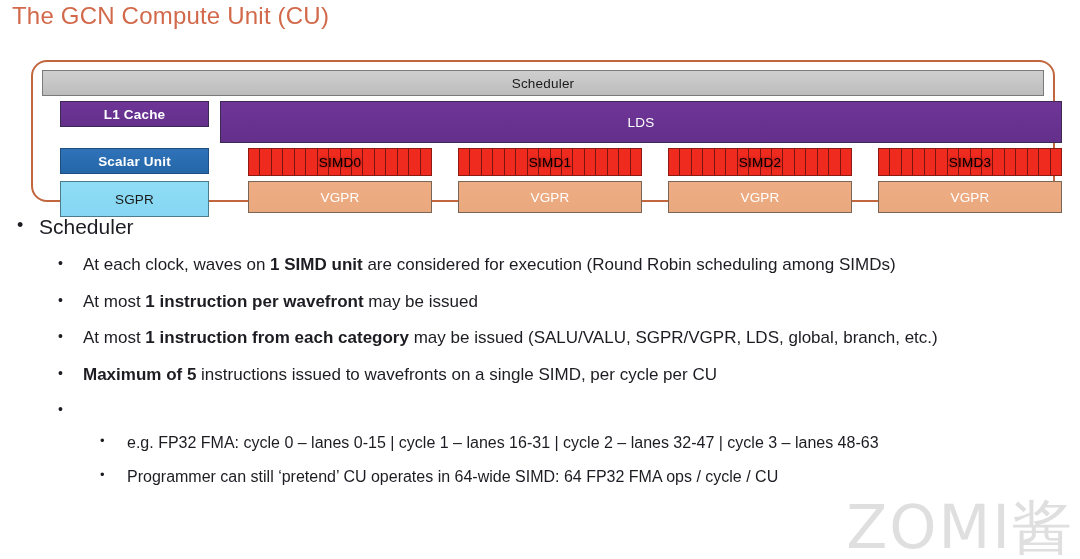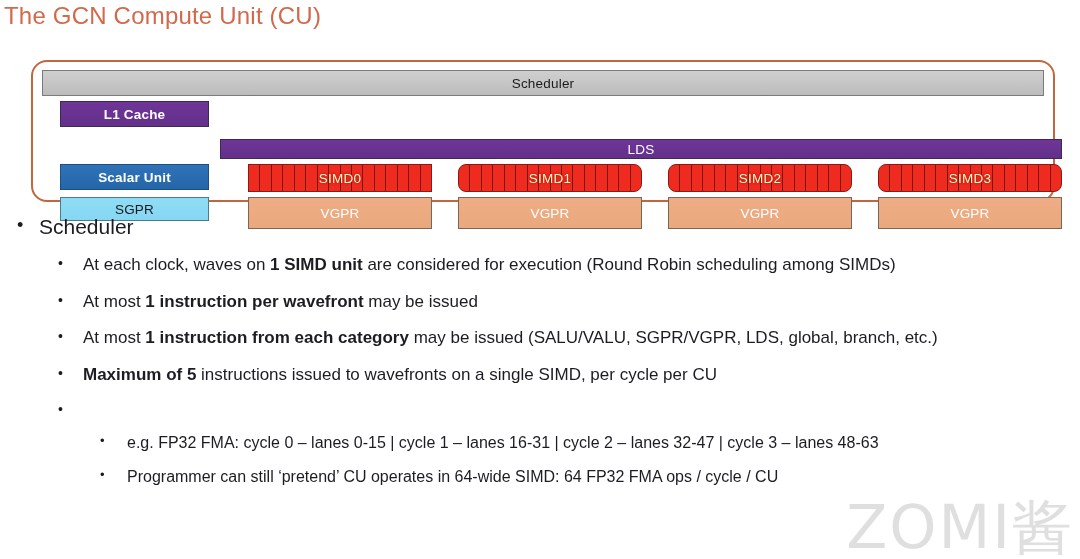--- a/index.html
+++ b/index.html
@@ -11,21 +11,21 @@
     height: 559px;
     background: #ffffff;
     font-family: "Liberation Sans", sans-serif;
     overflow: hidden;
     position: relative;
   }
 
   
   .slide-title {
     position: absolute;
-    left: 4px;
+    left: 12px;
     top: 2px;
     font-size: 24px;
     color: #D2694B;
     letter-spacing: 0.2px;
     white-space: nowrap;
   }
 
   
   .cu-diagram {
     position: absolute;
@@ -90,38 +90,37 @@
     background: linear-gradient(to bottom, #8fdcf5 0%, #86d7f3 100%);
     color: #1a1a1a;
     border-color: #4c7c8c;
   }
 
   .gap { flex: 0 0 11px; }
 
   
   .lds {
     flex: 1 1 auto;
-    height: 20px;
+    height: 42px;
     background: linear-gradient(to bottom, #6f3598 0%, #63308a 100%);
     color: #ffffff;
     border-color: #3c2a55;
-    margin-top: 38px;
   }
 
   
   .simd-row, .vgpr-row { gap: 14px; }
   .simd {
     flex: 1 1 0;
     height: 28px;
     background: #ef2b20;
     border-color: #8c1a12;
-    color: #fef9c3;
+    color: #000000;
     overflow: hidden;
   }
-  .simd + .simd { margin-left: 12px; border-radius: 8px; }
+  .simd + .simd { margin-left: 12px; }
   .simd .segs {
     position: absolute;
     inset: 0;
     display: flex;
   }
   .simd .segs i {
     flex: 1 1 0;
     border-right: 1px solid #7a1610;
     display: block;
   }
@@ -305,21 +304,21 @@
           <i></i>
           <i></i>
           <i></i>
           <i></i>
         </span>
       <span class="lbl">SIMD3</span>
     </div>
   </div>
 
   <div class="row vgpr-row">
-    <div class="cell leftcol sgpr" style="height:24px">SGPR</div>
+    <div class="cell leftcol sgpr" style="height:36px">SGPR</div>
     <div class="gap"></div>
     <div class="cell vgpr">VGPR</div>
     <div class="cell vgpr">VGPR</div>
     <div class="cell vgpr">VGPR</div>
     <div class="cell vgpr">VGPR</div>
   </div>
 
 </div>
 
 <div class="bullets">

